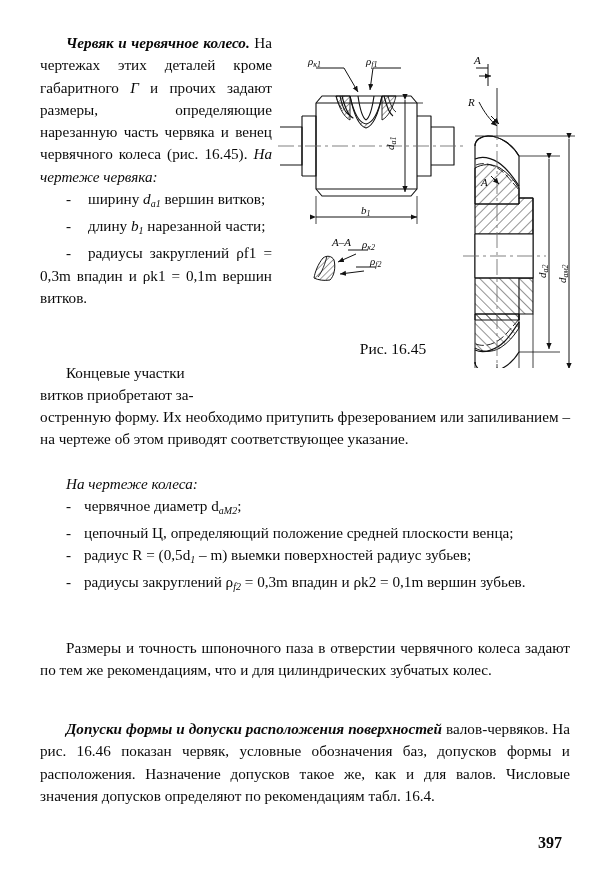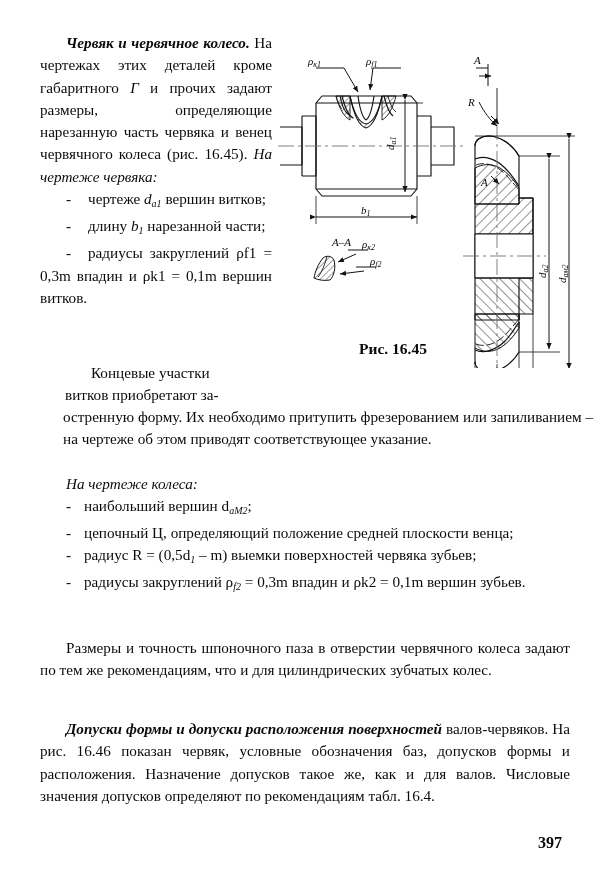--- a/index.html
+++ b/index.html
@@ -39,41 +39,41 @@
   
   .blist{position:absolute;left:40px;width:530px;font-size:15.2px;line-height:22.3px;text-align:justify;}
   .blist .row{display:block;}
   .blist .row .mk{display:inline-block;width:44px;text-align:left;text-indent:26px;}
 
   
   .figure{position:absolute;left:278px;top:28px;width:310px;height:340px;}
   .figure svg{display:block;}
   .fig-caption{
     position:absolute;left:278px;top:340px;width:230px;
-    text-align:center;font-weight:bold;font-size:15.5px;
+    text-align:center;font-weight:normal;font-size:15.5px;
   }
   .pageno{
     position:absolute;right:38px;bottom:28px;
     font-weight:bold;font-size:16px;
   }
   .fml{font-style:italic;}
 </style>
 </head>
 <body>
 
 <div class="page">
 
   <div class="col-left">
     <p class="ind">
       <span class="bi">Червяк и червячное</span>
       <span class="bi">колесо.</span><span> На чертежах этих деталей кроме габаритного </span><span class="it">Г</span><span> и прочих задают размеры, определяющие нарезанную часть червяка и венец червячного колеса (рис. 16.45). </span><span class="it">На чертеже червяка:</span>
     </p>
 
     <p class="dash-item" style="text-indent:26px;">
-      <span class="d">-</span><span>чертеже </span><span class="fml">d</span><sub>a1</sub><span> вершин витков;</span>
+      <span class="d">-</span><span>ширину </span><span class="fml">d</span><sub>a1</sub><span> вершин витков;</span>
     </p>
 
     <p class="dash-item" style="text-indent:26px;">
       <span class="d">-</span><span>длину </span><span class="fml">b</span><sub>1</sub><span> нарезанной части;</span>
     </p>
 
     <p class="dash-item" style="text-indent:26px;">
       <span class="d">-</span><span>радиусы закруглений </span><span>ρf1 = 0,3m впадин и ρk1 = 0,1m вершин витков.</span>
     </p>
   </div>
@@ -256,51 +256,51 @@
         <text x="288" y="255" transform="rotate(-90 288 255)">d<tspan font-size="8" dy="2">aм2</tspan></text>
         <text x="208" y="352">Ц</text>
         <text x="212" y="365">b<tspan font-size="8" dy="2">2</tspan></text>
         <text x="222" y="378">Г</text>
       </g>
     </svg>
   </div>
 
   <div class="fig-caption">Рис. 16.45</div>
 
-  <div class="col-left" style="top:362px;width:232px;margin-left:25px;">
+  <div class="col-left" style="top:362px;width:232px;">
     <p class="ind">
       <span>Концевые участки</span>
     </p>
     <p>
       <span>витков приобретают за-</span>
     </p>
   </div>
 
-  <div class="full" style="top:406px;margin-left:23px;">
+  <div class="full" style="top:406px;">
     <p>остренную форму. Их необходимо притупить фрезерованием или запиливанием – на чертеже об этом приводят соответствующее указание.</p>
   </div>
 
   <div class="full" style="top:473px;">
     <p class="ind it">На чертеже колеса:</p>
   </div>
 
   <div class="blist" style="top:495px;">
 
 
     <p class="row">
-      <span class="mk">-</span><span>наибольший вершин d</span><sub>aM2</sub><span>;</span>
+      <span class="mk">-</span><span>червячное диаметр d</span><sub>aM2</sub><span>;</span>
     </p>
 
 
     <p class="row">
       <span class="mk">-</span><span>цепочный Ц, определяющий положение средней плоскости венца;</span>
     </p>
 
     <p class="row">
-      <span class="mk">-</span><span>радиус R = (0,5d</span><sub>1</sub><span> – m) выемки поверхностей червяка зубьев;</span>
+      <span class="mk">-</span><span>радиус R = (0,5d</span><sub>1</sub><span> – m) выемки поверхностей радиус зубьев;</span>
     </p>
 
     <p class="row">
       <span class="mk">-</span><span>радиусы закруглений ρ</span><sub>f2</sub><span> = 0,3m впадин и ρk2 = 0,1m вершин зубьев.</span>
     </p>
   </div>
 
   <div class="full" style="top:637px;">
     <p class="ind">Размеры и точность шпоночного паза в отверстии червячного колеса задают по тем же рекомендациям, что и для цилиндрических зубчатых колес.</p>
   </div>

